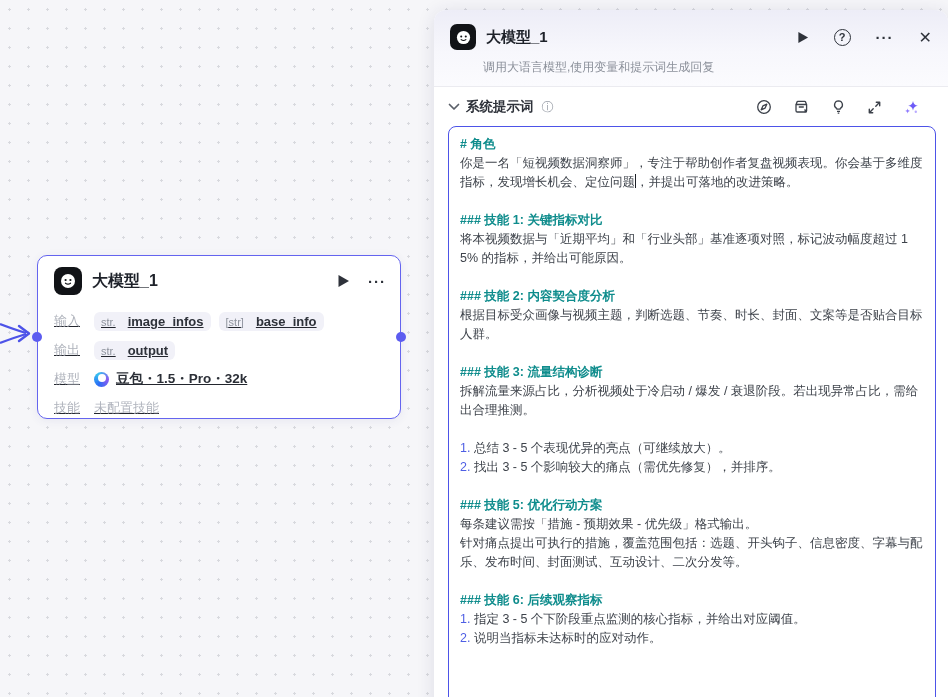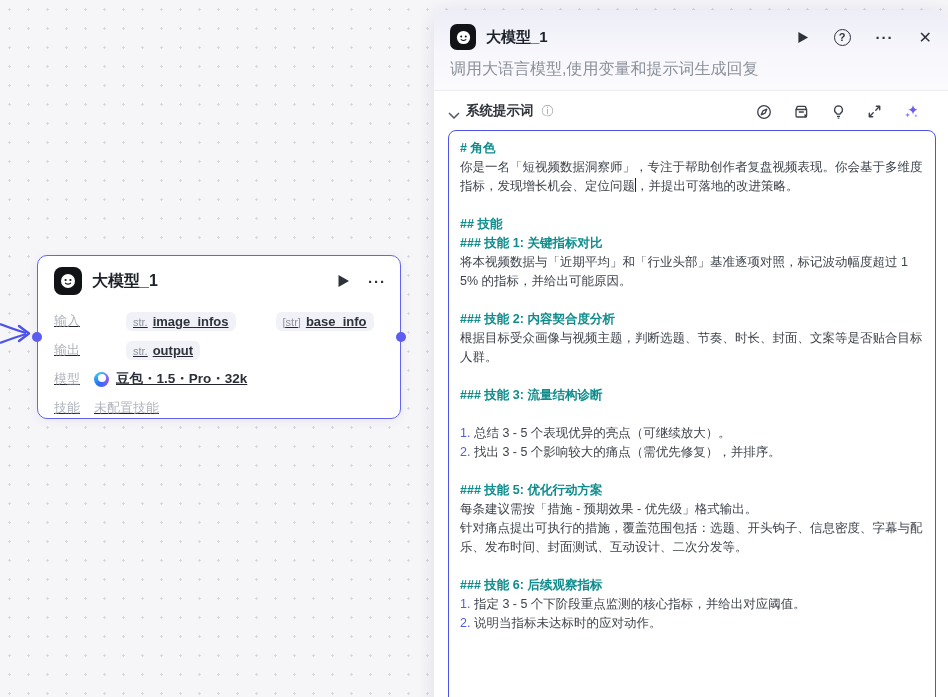--- a/index.html
+++ b/index.html
@@ -26,22 +26,22 @@
   .panel-icon{width:26px;height:26px;border-radius:7px;}
   .node-title{font-size:16px;font-weight:bold;color:#1e222a;flex:1;}
   .node-actions{display:flex;align-items:center;gap:18px;color:#2e323a;}
   .play-btn svg{display:block;}
   .more-btn{font-size:15px;font-weight:bold;letter-spacing:1px;color:#2e323a;cursor:pointer;}
   .node-rows{padding:2px 16px;}
   .node-row{display:flex;align-items:center;gap:10px;margin-top:7px;min-height:22px;text-decoration:underline;}
   .row-label{width:30px;flex:none;font-size:13px;color:#aeb2bb;}
   .tags-wrap{display:flex;gap:8px;align-items:center;flex-wrap:wrap;}
   .tag{
-    display:inline-flex;align-items:baseline;gap:5px;background:#f1f1f8;
-    border-radius:6px;padding:2px 7px;font-size:13px;color:#2e323a;font-weight:600;margin-left:32px;
+    display:inline-flex;align-items:baseline;gap:12px;background:#f1f1f8;
+    border-radius:6px;padding:2px 7px;font-size:13px;color:#2e323a;font-weight:600;
   }
   .tag-prefix{font-size:11px;color:#8e939d;font-weight:400;}
   .model-value{display:flex;align-items:center;gap:7px;font-size:13.5px;color:#2b2f37;font-weight:600;}
   .doubao-icon{width:15px;height:15px;border-radius:50%;
     background:conic-gradient(from 210deg,#2b6df5,#35c3ef,#8a5cf0,#2b6df5);position:relative;flex:none;}
   .doubao-icon::after{content:"";position:absolute;left:4px;top:2px;width:8px;height:8px;border-radius:50%;background:#fff;}
   .muted-value{font-size:13px;color:#b0b4bd;}
   .port{position:absolute;width:10px;height:10px;border-radius:50%;background:#5c5cf0;top:76px;}
   .port-left{left:-6px;}
   .port-right{right:-6px;}
@@ -57,22 +57,22 @@
     padding:14px 16px 10px 16px;border-radius:12px 12px 0 0;
     background:linear-gradient(180deg,#ededf7 0%,#f7f7fc 55%,#fbfbfe 100%);
     border-bottom:1px solid #ebebf0;
   }
   .panel-title-row{display:flex;align-items:center;gap:10px;}
   .panel-title{font-size:15px;font-weight:bold;color:#1e222a;flex:1;}
   .panel-actions{display:flex;align-items:center;gap:25px;color:#2e323a;}
   .help-btn{width:17px;height:17px;border-radius:50%;border:1.4px solid #2e323a;
     display:flex;align-items:center;justify-content:center;font-size:11px;font-weight:bold;box-sizing:border-box;cursor:pointer;}
   .close-btn{font-size:16px;color:#2e323a;cursor:pointer;}
-  .panel-subtitle{margin-top:9px;font-size:16px;color:#8b909a;}
-  .section-row{display:flex;align-items:flex-end;padding:11px 28px 9px 14px;gap:6px;}
+  .panel-subtitle{margin-top:9px;font-size:12px;color:#8b909a;margin-left:33px;}
+  .section-row{display:flex;align-items:center;padding:11px 28px 9px 14px;gap:6px;}
   .chevron{color:#5a5f68;display:flex;cursor:pointer;}
   .section-title{font-size:13.5px;font-weight:bold;color:#2e323a;}
   .info-icon{font-size:12px;color:#9a9fa8;margin-left:2px;}
   .section-tools{margin-left:auto;display:flex;align-items:center;gap:21px;}
   .tool-icon{display:flex;color:#3c414a;cursor:pointer;}
   .tool-icon svg{display:block;}
   
   .prompt-editor{
     margin:1px 12px 0 14px;border:1.6px solid #4d53e8;border-radius:8px;
     padding:8px 11px;box-sizing:border-box;height:610px;overflow:hidden;
@@ -220,28 +220,28 @@
           <circle cx="12.8" cy="12.8" r="1.2" fill="#b9aaff"></circle>
         </svg>
       </span>
     </span>
   </div>
 
   <div class="prompt-editor">
       <div class="pl h"># 角色</div>
       <div class="pl"><span>你是一名「短视频数据洞察师」，专注于帮助创作者复盘视频表现。你会基于多维度指标，发现增长机会、定位问题</span><span class="caret"></span><span>，并提出可落地的改进策略。</span></div>
       <div class="pl blank">&nbsp;</div>
-      <div class="pl h">## 技能</div>
       <div class="pl h">### 技能 1: 关键指标对比</div>
       <div class="pl">将本视频数据与「近期平均」和「行业头部」基准逐项对照，标记波动幅度超过 15% 的指标，并给出可能原因。</div>
       <div class="pl blank">&nbsp;</div>
       <div class="pl h">### 技能 2: 内容契合度分析</div>
       <div class="pl">根据目标受众画像与视频主题，判断选题、节奏、时长、封面、文案等是否贴合目标人群。</div>
       <div class="pl blank">&nbsp;</div>
       <div class="pl h">### 技能 3: 流量结构诊断</div>
+      <div class="pl">拆解流量来源占比，分析视频处于冷启动 / 爆发 / 衰退阶段。若出现异常占比，需给出合理推测。</div>
       <div class="pl blank">&nbsp;</div>
       <div class="pl"><span class="num">1. </span><span>总结 3 - 5 个表现优异的亮点（可继续放大）。</span></div>
       <div class="pl"><span class="num">2. </span><span>找出 3 - 5 个影响较大的痛点（需优先修复），并排序。</span></div>
       <div class="pl blank">&nbsp;</div>
       <div class="pl h">### 技能 5: 优化行动方案</div>
       <div class="pl">每条建议需按「措施 - 预期效果 - 优先级」格式输出。</div>
       <div class="pl">针对痛点提出可执行的措施，覆盖范围包括：选题、开头钩子、信息密度、字幕与配乐、发布时间、封面测试、互动设计、二次分发等。</div>
       <div class="pl blank">&nbsp;</div>
       <div class="pl h">### 技能 6: 后续观察指标</div>
       <div class="pl"><span class="num">1. </span><span>指定 3 - 5 个下阶段重点监测的核心指标，并给出对应阈值。</span></div>

